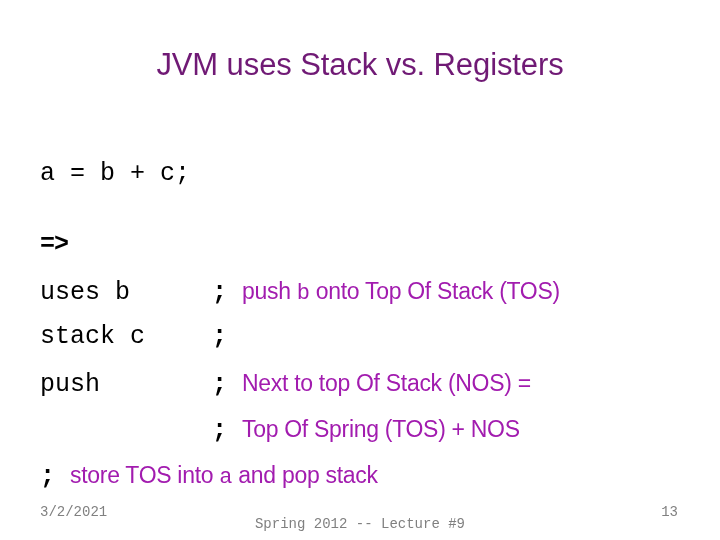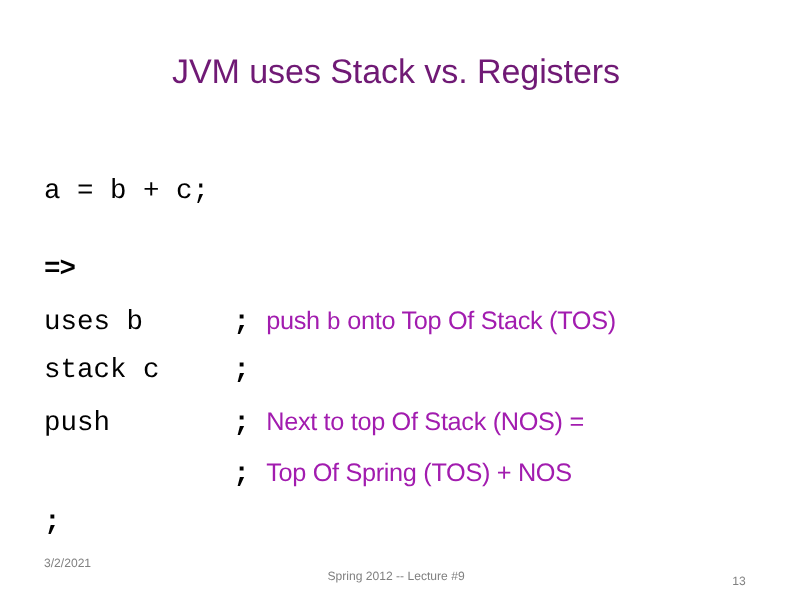--- a/index.html
+++ b/index.html
@@ -109,42 +109,41 @@
   }
 
   
   .footer {
     position: absolute;
     left: 0;
     right: 0;
     bottom: 20px;
     height: 16px;
     color: #808080;
-    font-family: Liberation Sans, sans-serif;
-    font-size: 11px;
+    font-family: Liberation Mono, monospace;
+    font-size: 14px;
     line-height: 16px;
   }
   .footer-date {
     position: absolute;
     left: 40px;
     top: 0;
   }
   .footer-center {
     position: absolute;
     left: 0;
     right: 0;
     top: 12px;
     text-align: center;
   }
   .footer-page {
     position: absolute;
     right: 42px;
     top: 0;
     text-align: right;
-    margin-top: 17px;
   }
 </style>
 </head>
 <body>
 
 <div class="slide">
 
   <div class="slide-title">JVM uses Stack vs. Registers</div>
 
   <div class="code-body">
@@ -171,20 +170,21 @@
     </div>
 
     <div class="code-line">
       <span class="mono instr"></span>
       <span class="semi">;</span>
       <span class="comment"><span>Top Of Spring (TOS) + NOS</span><span class="var"></span><span></span></span>
     </div>
 
     <div class="code-line">
       <span class="semi">;</span>
+      <span class="comment"><span>store TOS into </span><span class="var">a</span><span> and pop stack</span></span>
     </div>
 
   </div>
 
   <div class="footer">
     <span class="footer-date">3/2/2021</span>
     <span class="footer-center">Spring 2012 -- Lecture #9</span>
     <span class="footer-page">13</span>
   </div>
 

